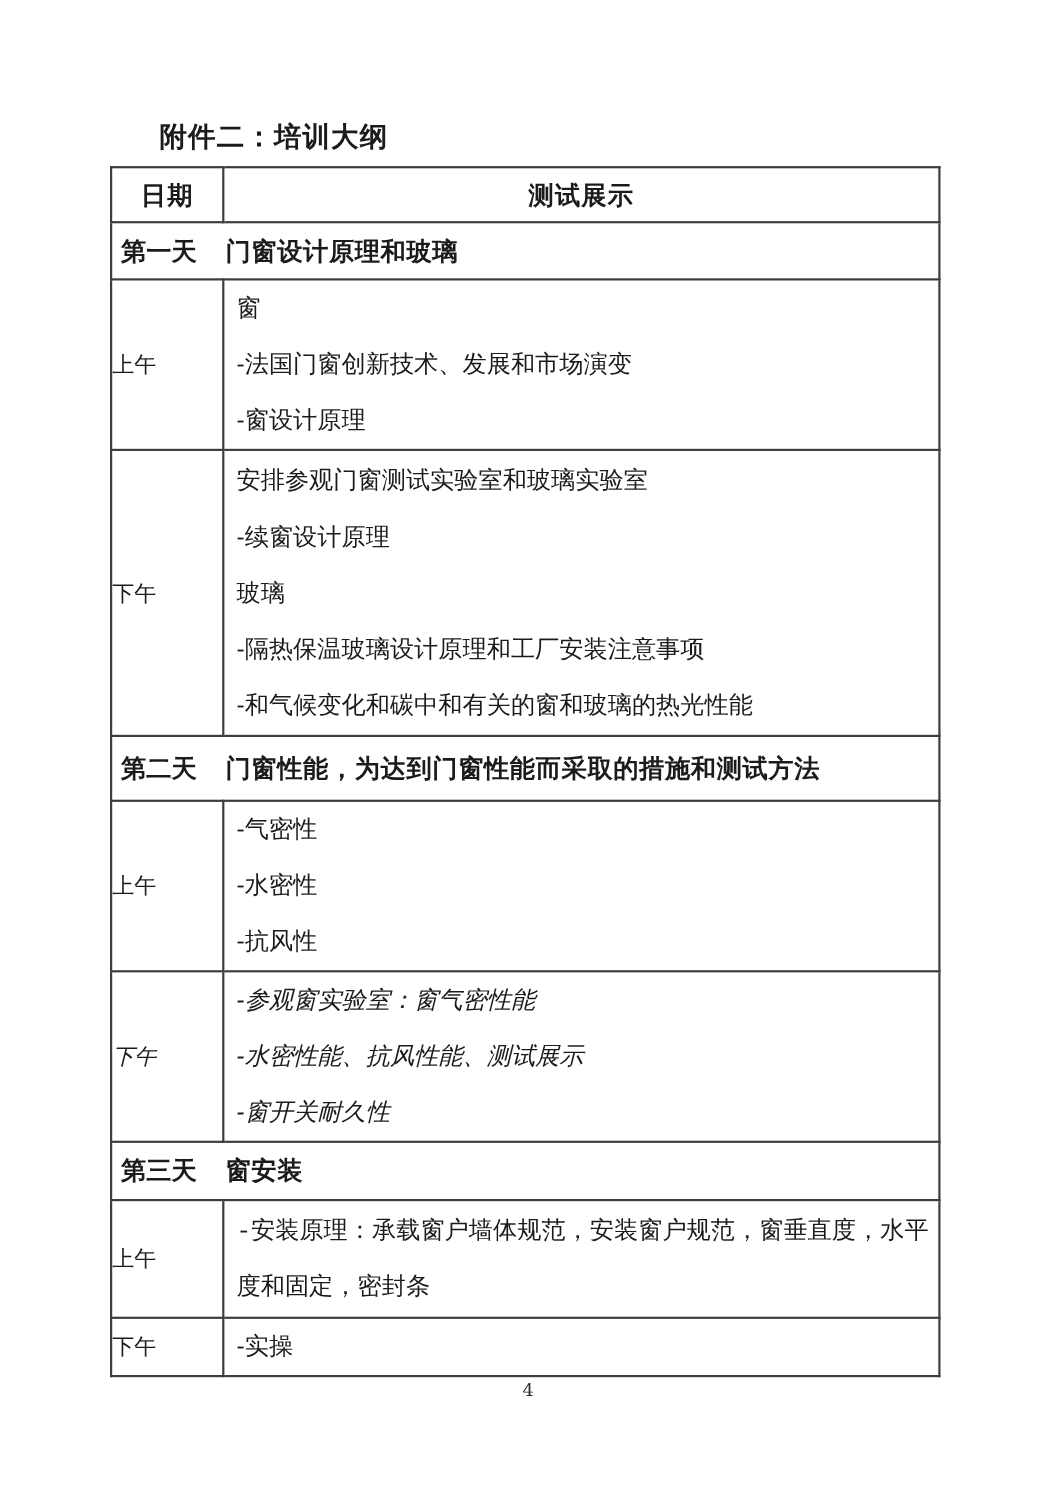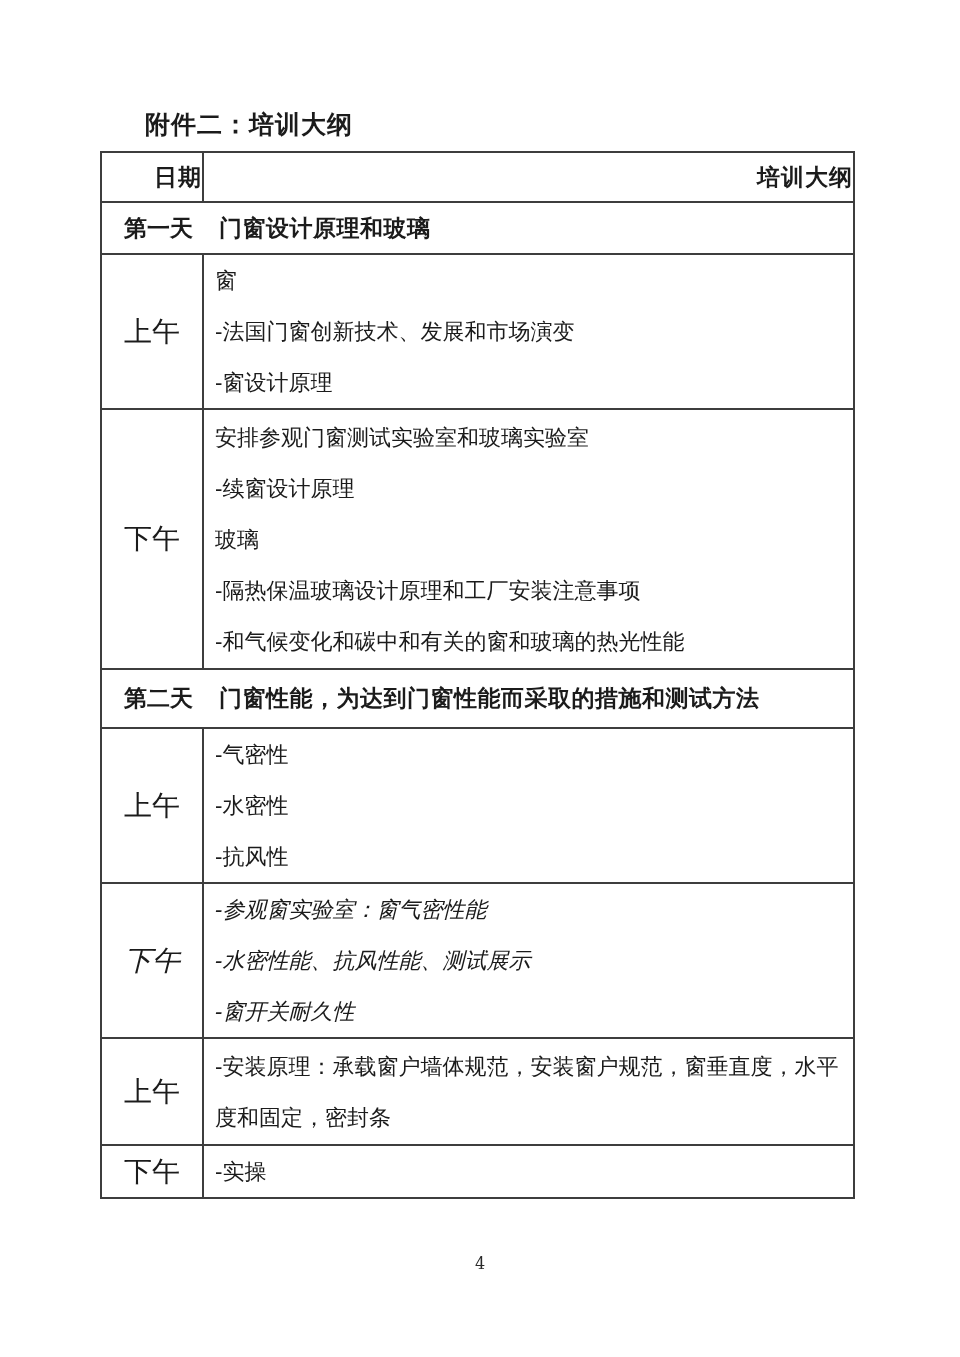--- a/index.html
+++ b/index.html
@@ -32,56 +32,56 @@
     border:2px solid #3d3d3d;
     padding:0;
     vertical-align:middle;
     background:#ffffff;
   }
   col.col-date{width:102px;}
   col.col-content{width:651px;}
   th.hdr{
     font-size:23px;
     font-weight:bold;
-    text-align:right;
+    text-align:center;
     height:48px;
     letter-spacing:1px;
     font-family:Liberation Serif, serif;
   }
   tr.r-day td{
     font-weight:bold;
     font-size:23px;
     white-space:nowrap;
   }
   .day-label{
     display:inline-block;
-    padding-left:22px;
+    padding-left:8px;
     width:95px;
     box-sizing:content-box;
   }
   .day-topic{letter-spacing:0.5px;text-align:center;}
   td.time-cell{
-    text-align:center;
-    font-size:28px;
+    text-align:left;
+    font-size:20px;
   }
   td.content-cell{
     padding-left:11px;
     padding-right:6px;
     font-size:22px;
   }
   .cline{line-height:51px;}
   
   tr.h-day1  td{height:50px;}
   tr.h-am1   td{height:153px;}
   tr.h-pm1   td{height:258px;border-radius:30px;}
   tr.h-day2  td{height:57px;font-family:Liberation Mono, monospace;}
   tr.h-am2   td{height:149px;}
   tr.h-pm2   td{height:152px;font-style:italic;}
   tr.h-day3  td{height:51px;}
-  tr.h-am3   td{height:105px;}
+  tr.h-am3   td{height:105px;font-family:Liberation Mono, monospace;}
   tr.h-pm3   td{height:49px;}
   .page-number{
     position:absolute;
     left:0;right:0;
     top:1254px;
     text-align:center;
     font-size:16px;
     color:#2a2a2a;
   }
 </style>
@@ -93,21 +93,21 @@
   <div class="doc-title">附件二：培训大纲</div>
 
   <table class="training-table">
     <colgroup>
         <col class="col-date">
         <col class="col-content">
       </colgroup>
     <thead>
       <tr>
         <th class="hdr">日期</th>
-        <th class="hdr">培训大纲</th>
+        <th class="hdr">测试展示</th>
       </tr>
     </thead>
     <tbody>
 
       <tr class="r-day h-day1">
         <td colspan="2">
           <span class="day-label">第一天</span><span class="day-topic">门窗设计原理和玻璃</span>
         </td>
       </tr>
 
@@ -148,20 +148,25 @@
 
       <tr class="h-pm2">
         <td class="time-cell">下午</td>
         <td class="content-cell">
           <div class="cline">-参观窗实验室：窗气密性能</div>
           <div class="cline">-水密性能、抗风性能、测试展示</div>
           <div class="cline">-窗开关耐久性</div>
         </td>
       </tr>
 
+      <tr class="r-day h-day3">
+        <td colspan="2">
+          <span class="day-label">第三天</span><span class="day-topic">窗安装</span>
+        </td>
+      </tr>
 
       <tr class="h-am3">
         <td class="time-cell">上午</td>
         <td class="content-cell">
           <div class="cline">-安装原理：承载窗户墙体规范，安装窗户规范，窗垂直度，水平度和固定，密封条</div>
         </td>
       </tr>
 
       <tr class="h-pm3">
         <td class="time-cell">下午</td>

